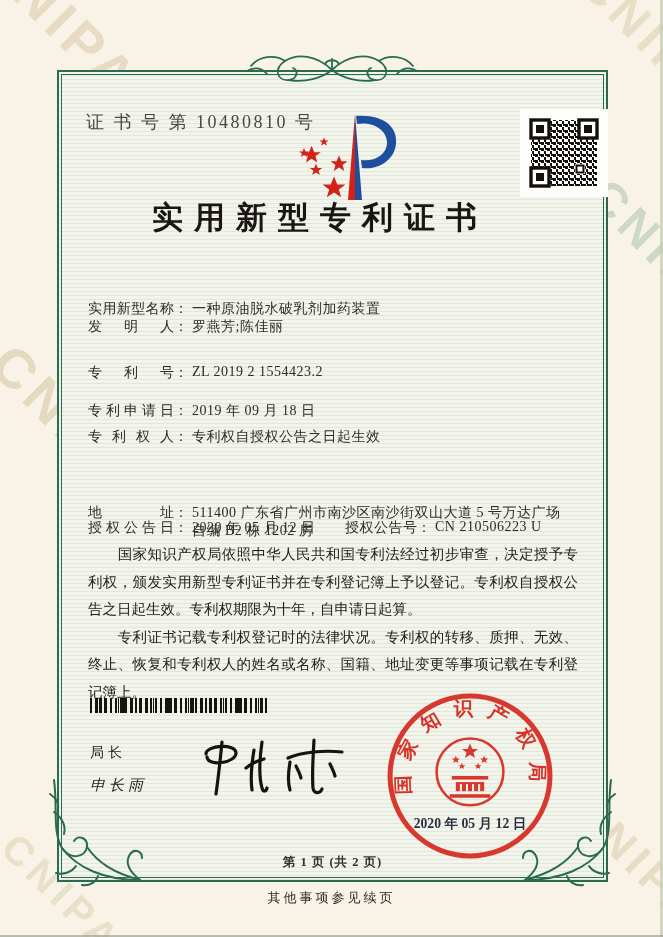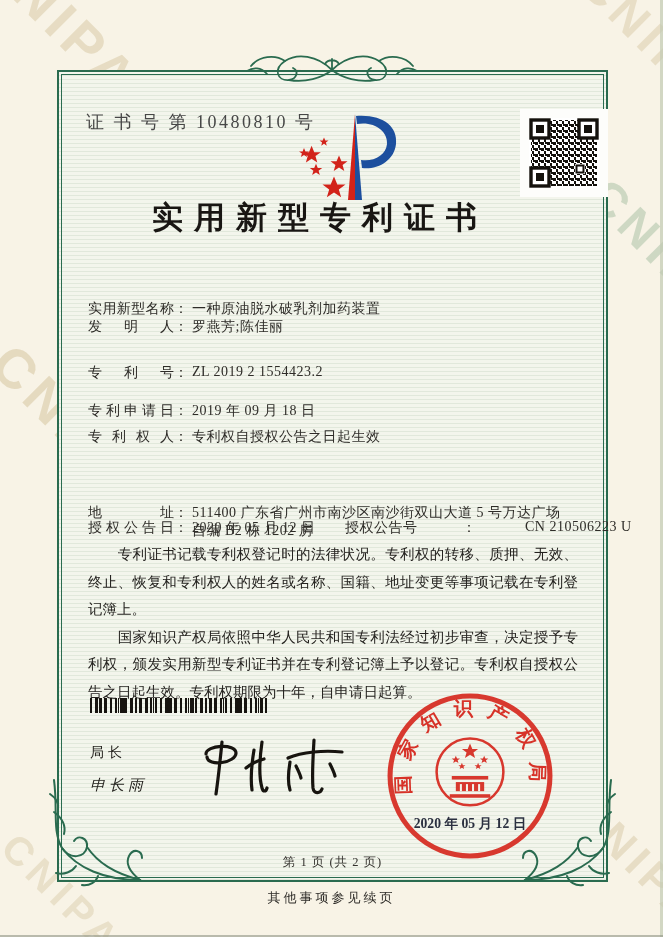--- a/index.html
+++ b/index.html
@@ -53,21 +53,21 @@
   .title {
     position:absolute; left:39px; top:197px; width:551px; text-align:center;
     font-size:31px; font-weight:bold; color:#191613; letter-spacing:11px; text-indent:11px;
   }
   
   .field { position:absolute; left:88px; font-size:14px; color:#2e2c28; display:flex; }
   .flabel { display:inline-block; width:86px; text-align:justify; text-align-last:justify; flex:none; }
   .colon { flex:none; margin-right:4px; }
   .fvalue { white-space:pre-line; letter-spacing:.5px; }
   .f0{top:300px;} .f1{top:318px;} .f2{top:364px;} .f3{top:402px;align-items:flex-end;} .f4{top:428px;align-items:flex-end;}
-  .f5{top:476px;margin-top:28px;} .f6{top:519px;align-items:center;} .f6b{position:absolute;left:345px;top:519px;font-size:14px;color:#2e2c28;display:flex;gap:45px;}
+  .f5{top:476px;margin-top:28px;} .f6{top:519px;align-items:center;} .f6b{position:absolute;left:345px;top:519px;font-size:14px;color:#2e2c28;display:flex;}
   .f6b .flabel{width:72px;}
   
   .body-text {
     position:absolute; left:88px; top:541px; width:490px; font-size:14.5px;
     color:#24221f; line-height:27.5px; text-align:justify;
   }
   .body-text p { text-indent:2.05em; }
   
   .barcode {
     position:absolute; left:90px; top:698px; width:178px; height:15px;
@@ -79,21 +79,21 @@
   
   .seal { position:absolute; left:385px; top:691px; width:170px; height:170px; }
   
   .signer-title { position:absolute; left:90px; top:744px; font-size:14px; color:#25231f;
     font-family:"Liberation Sans","DejaVu Sans",sans-serif; letter-spacing:4px; }
   .signer-name { position:absolute; left:90px; top:776px; font-size:15px; color:#25231f;
     font-family:"Liberation Sans","DejaVu Sans",sans-serif; letter-spacing:4px;font-style:italic; }
   .signature { position:absolute; left:192px; top:728px; width:170px; height:82px; }
   
   .page-num { position:absolute; left:57px; top:854px; width:551px; text-align:center;
-    font-size:12.5px; color:#33312d; letter-spacing:1px; }
+    font-size:12.5px; color:#33312d; letter-spacing:1px;font-weight:bold; }
   .cont-note { position:absolute; left:0; top:889px; width:663px; text-align:center;
     font-size:13px; color:#2e2c28; letter-spacing:3px; }
 </style>
 </head>
 <body>
 
 <div class="page">
 
   <div class="wm wm1">CNIPA</div>
   <div class="wm wm2">CNIPA</div>
@@ -217,22 +217,22 @@
       <span class="colon">：</span>
       <span class="fvalue">2020 年 05 月 12 日</span>
   </div>
   <div class="f6b">
     <span class="flabel">授权公告号</span>
       <span class="colon">：</span>
       <span class="fvalue">CN 210506223 U</span>
   </div>
 
   <div class="body-text">
+    <p>国家知识产权局依照中华人民共和国专利法经过初步审查，决定授予专利权，颁发实用新型专利证书并在专利登记簿上予以登记。专利权自授权公告之日起生效。专利权期限为十年，自申请日起算。</p>
     <p>专利证书记载专利权登记时的法律状况。专利权的转移、质押、无效、终止、恢复和专利权人的姓名或名称、国籍、地址变更等事项记载在专利登记簿上。</p>
-    <p>国家知识产权局依照中华人民共和国专利法经过初步审查，决定授予专利权，颁发实用新型专利证书并在专利登记簿上予以登记。专利权自授权公告之日起生效。专利权期限为十年，自申请日起算。</p>
   </div>
 
   <div class="barcode"></div>
 
   <svg class="seal" viewBox="0 0 168 168">
     <circle cx="84" cy="84" r="79" fill="none" stroke="#d6281e" stroke-width="5" opacity="0.92"></circle>
     <defs>
         <path id="ringPath" d="M 27.6 104.5 A 60 60 0 1 1 140.4 104.5"></path>
       </defs>
     <text font-size="19" font-weight="bold" fill="#d6281e" letter-spacing="13" font-family="Liberation Sans, DejaVu Sans, sans-serif" opacity="0.95">

